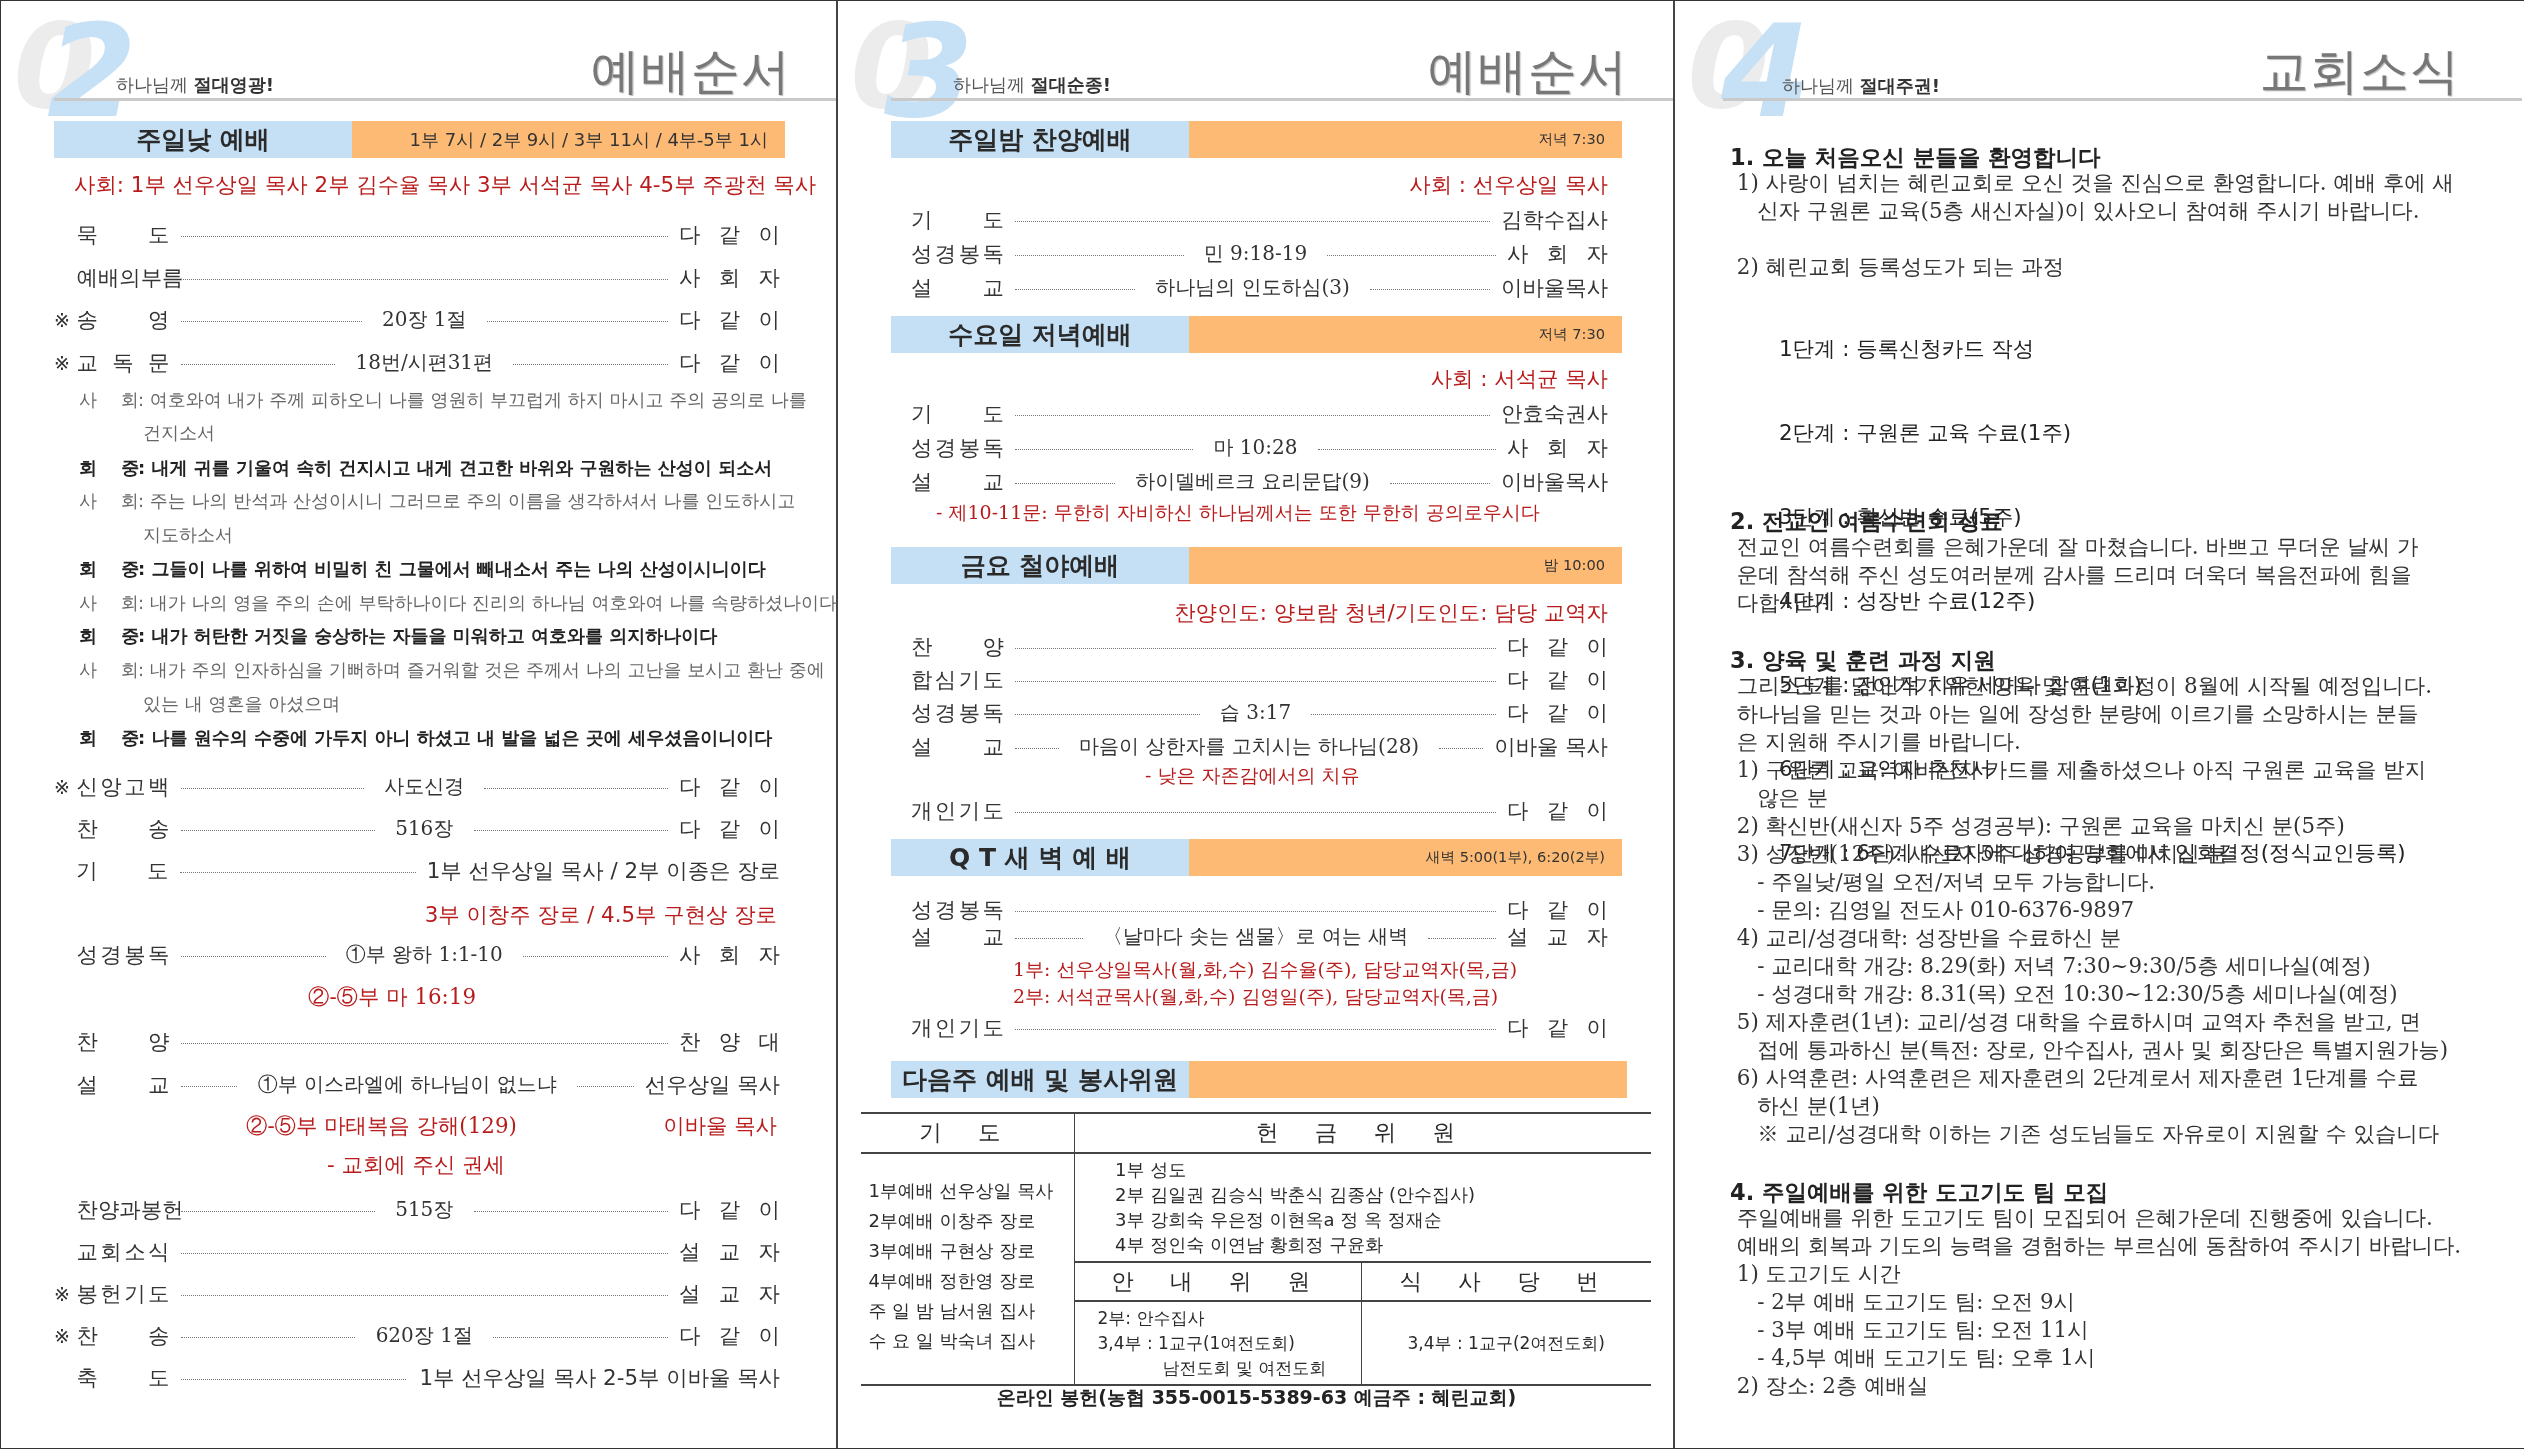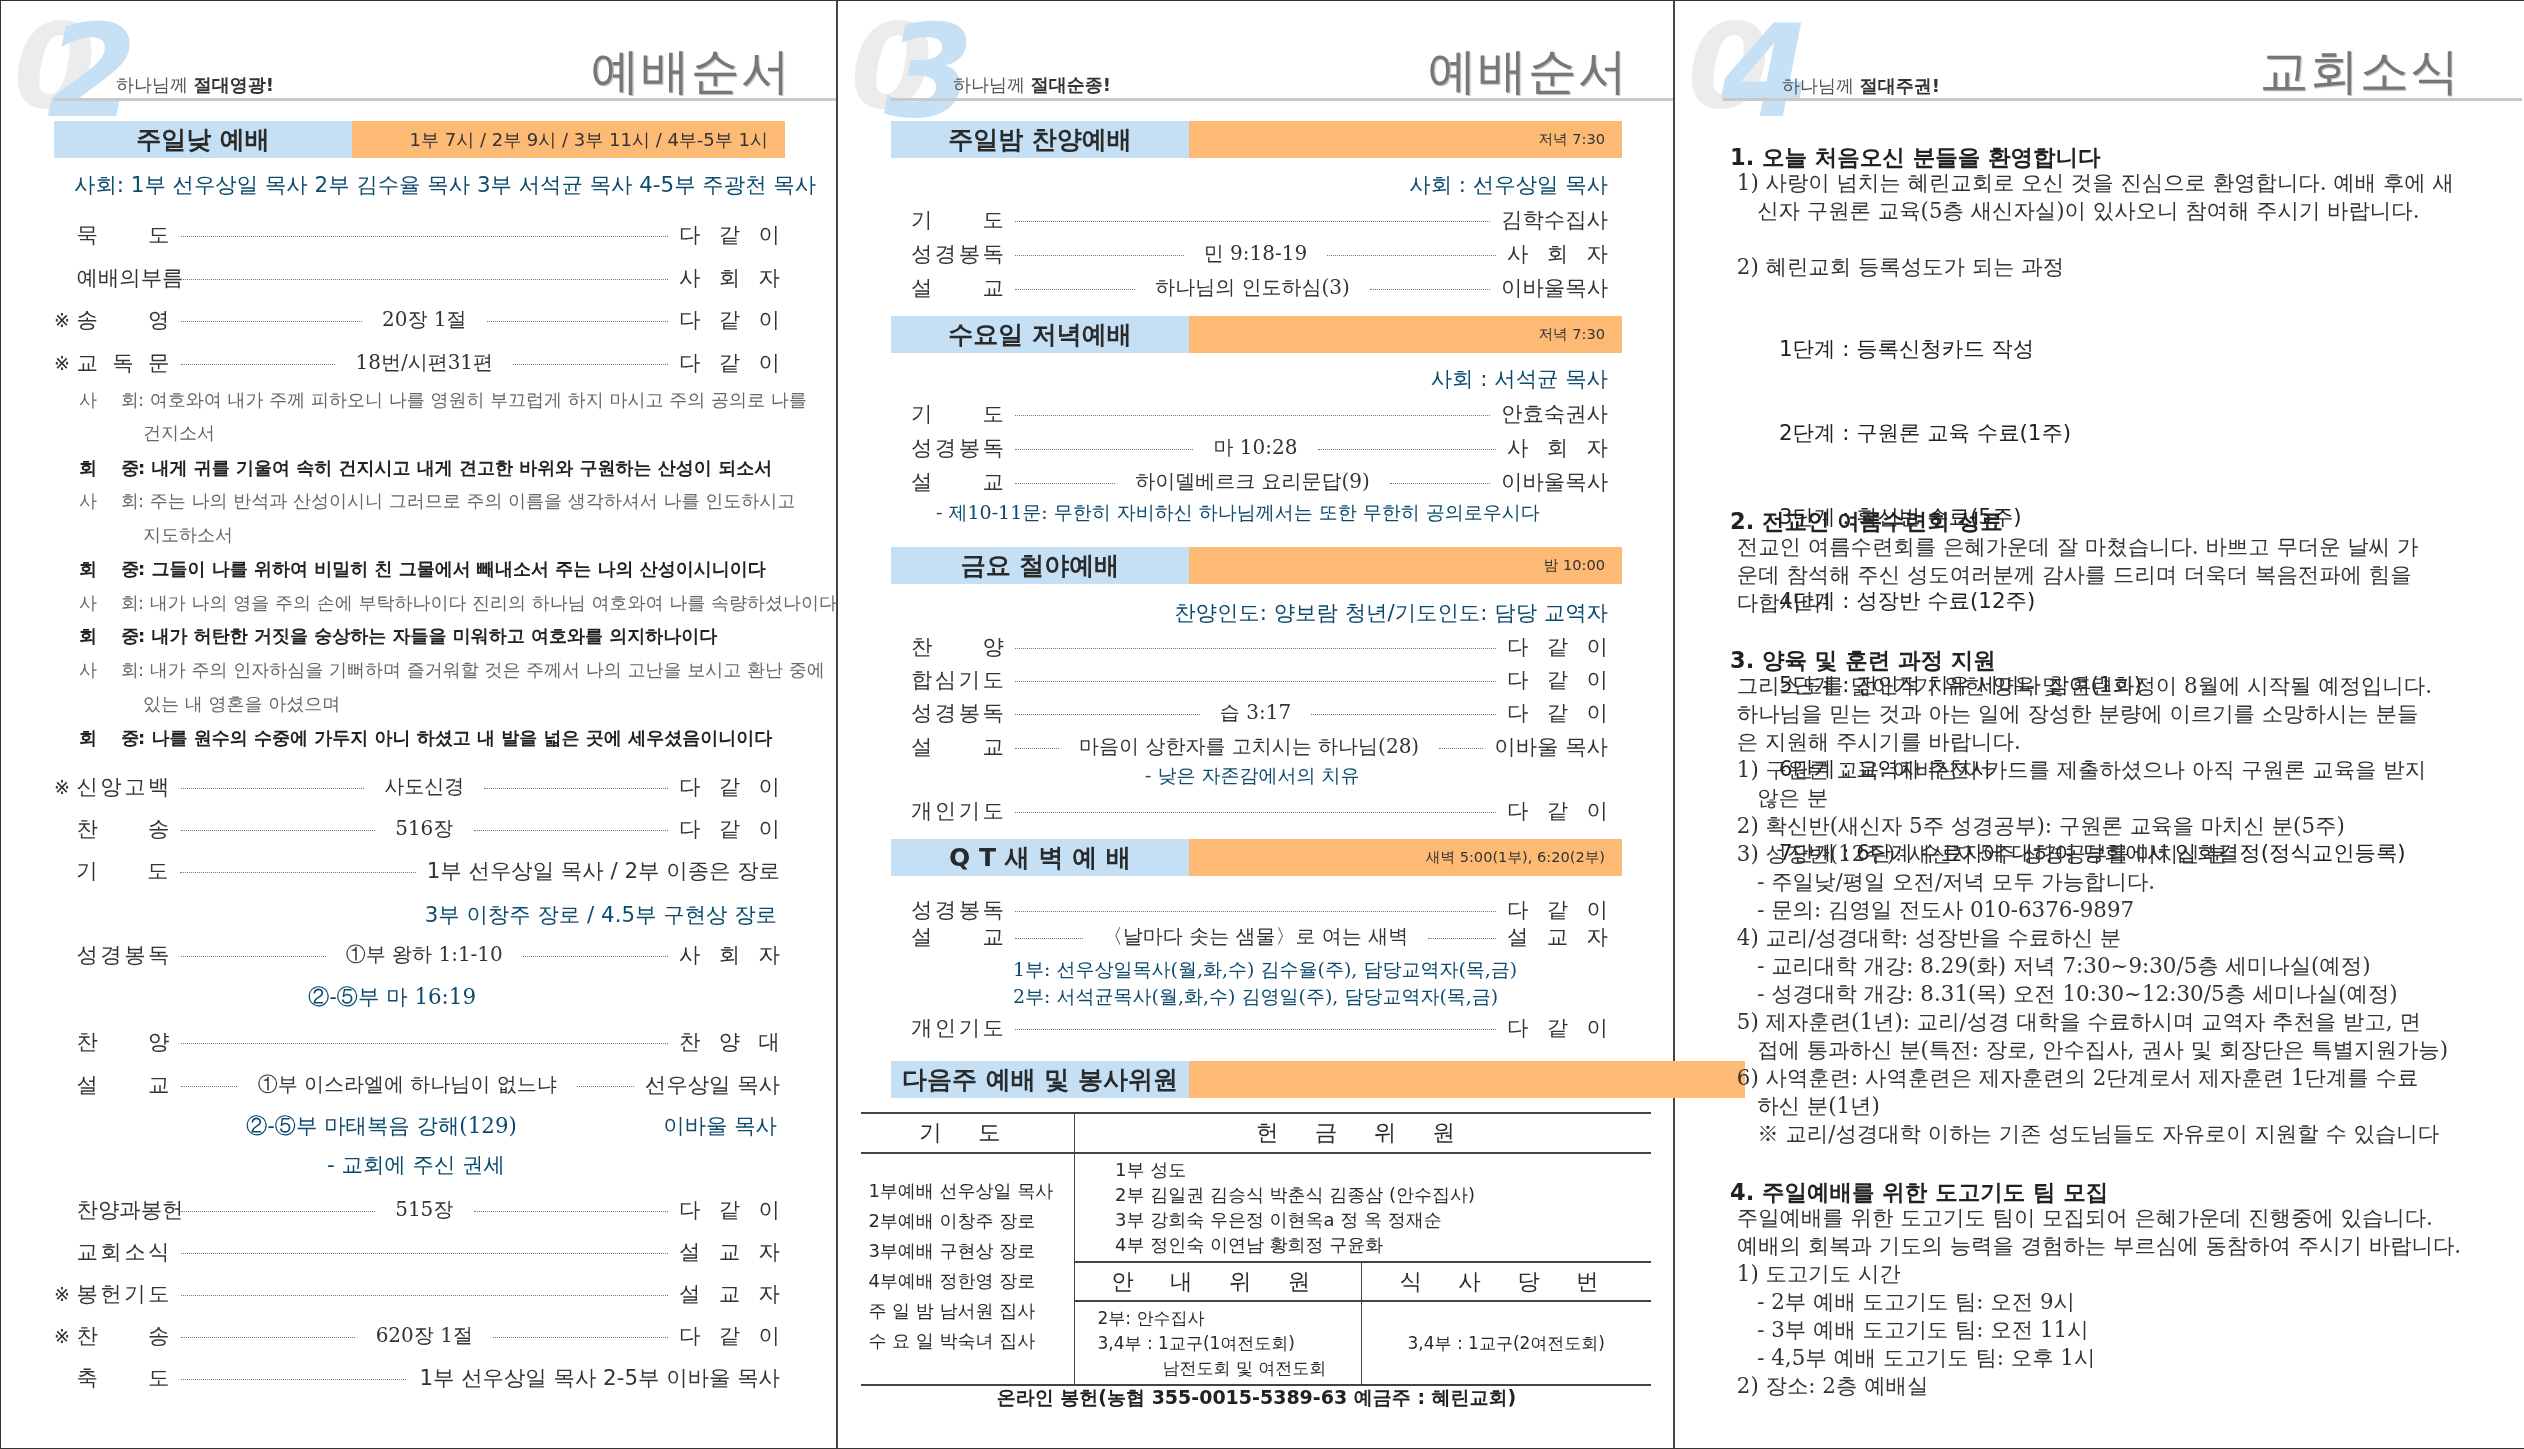--- a/index.html
+++ b/index.html
@@ -28,21 +28,21 @@
 
   
   .row { position: absolute; display: flex; align-items: center; font-size: 21.4px; height: 29px; white-space: nowrap; }
   .row .mark { width: 22.5px; font-size: 19px; color: #333; }
   .row .label { width: 93px; display: flex; justify-content: space-between; color: #333; }
   .row .dots { flex: 1; border-bottom: 1.7px dotted #777; margin: 0 11.2px; height: 0; position: relative; top: 2.2px; }
   .row .mid { padding: 0 9px; font-family: "DejaVu Serif", serif; font-size: 20px; color: #333; }
   .row .who { width: 101px; display: flex; justify-content: space-between; color: #333; }
   .row .who.txt { width: auto; justify-content: flex-end; }
 
-  .line { position: absolute; font-size: 21.4px; color: #0c4a6e; white-space: nowrap; }
+  .line { position: absolute; font-size: 21.4px; color: #b91c1c; white-space: nowrap; }
   .serif { font-family: "DejaVu Serif", serif; }
   .resp { position: absolute; font-size: 18px; white-space: nowrap; line-height: 1.2; }
   .resp.leader { color: #666; }
   .resp.cong { color: #222; font-weight: bold; }
   .resp .who2 { display: inline-block; width: 59px; letter-spacing: 9px; }
 
   
   .tbl { position: absolute; left: 22.5px; top: 1111px; width: 790px; border-collapse: collapse; font-size: 18px; }
   .tbl td, .tbl th { padding: 3.4px 7.9px; vertical-align: top; }
   .tbl th { font-size: 22.5px; font-weight: normal; letter-spacing: 14.6px; text-align: center; height: 31px; }
@@ -509,21 +509,21 @@
           <span>도</span>
         </span>
       <span class="dots"></span>
       <span class="who">
           <span>다</span>
           <span>같</span>
           <span>이</span>
         </span>
     </div>
 
-    <div class="bar" style="left:53px; top:1060px; width:854px;">
+    <div class="bar" style="left:53px; top:1060px; width:736px;">
       <div class="lbl">다음주 예배 및 봉사위원</div>
       <div class="tm"></div>
     </div>
 
     <table class="tbl">
       <tbody>
           <tr>
         <th class="hline bline" style="width:214px;">기 도</th>
         <th class="hline bline vline" colspan="2">헌 금 위 원</th>
       </tr>

